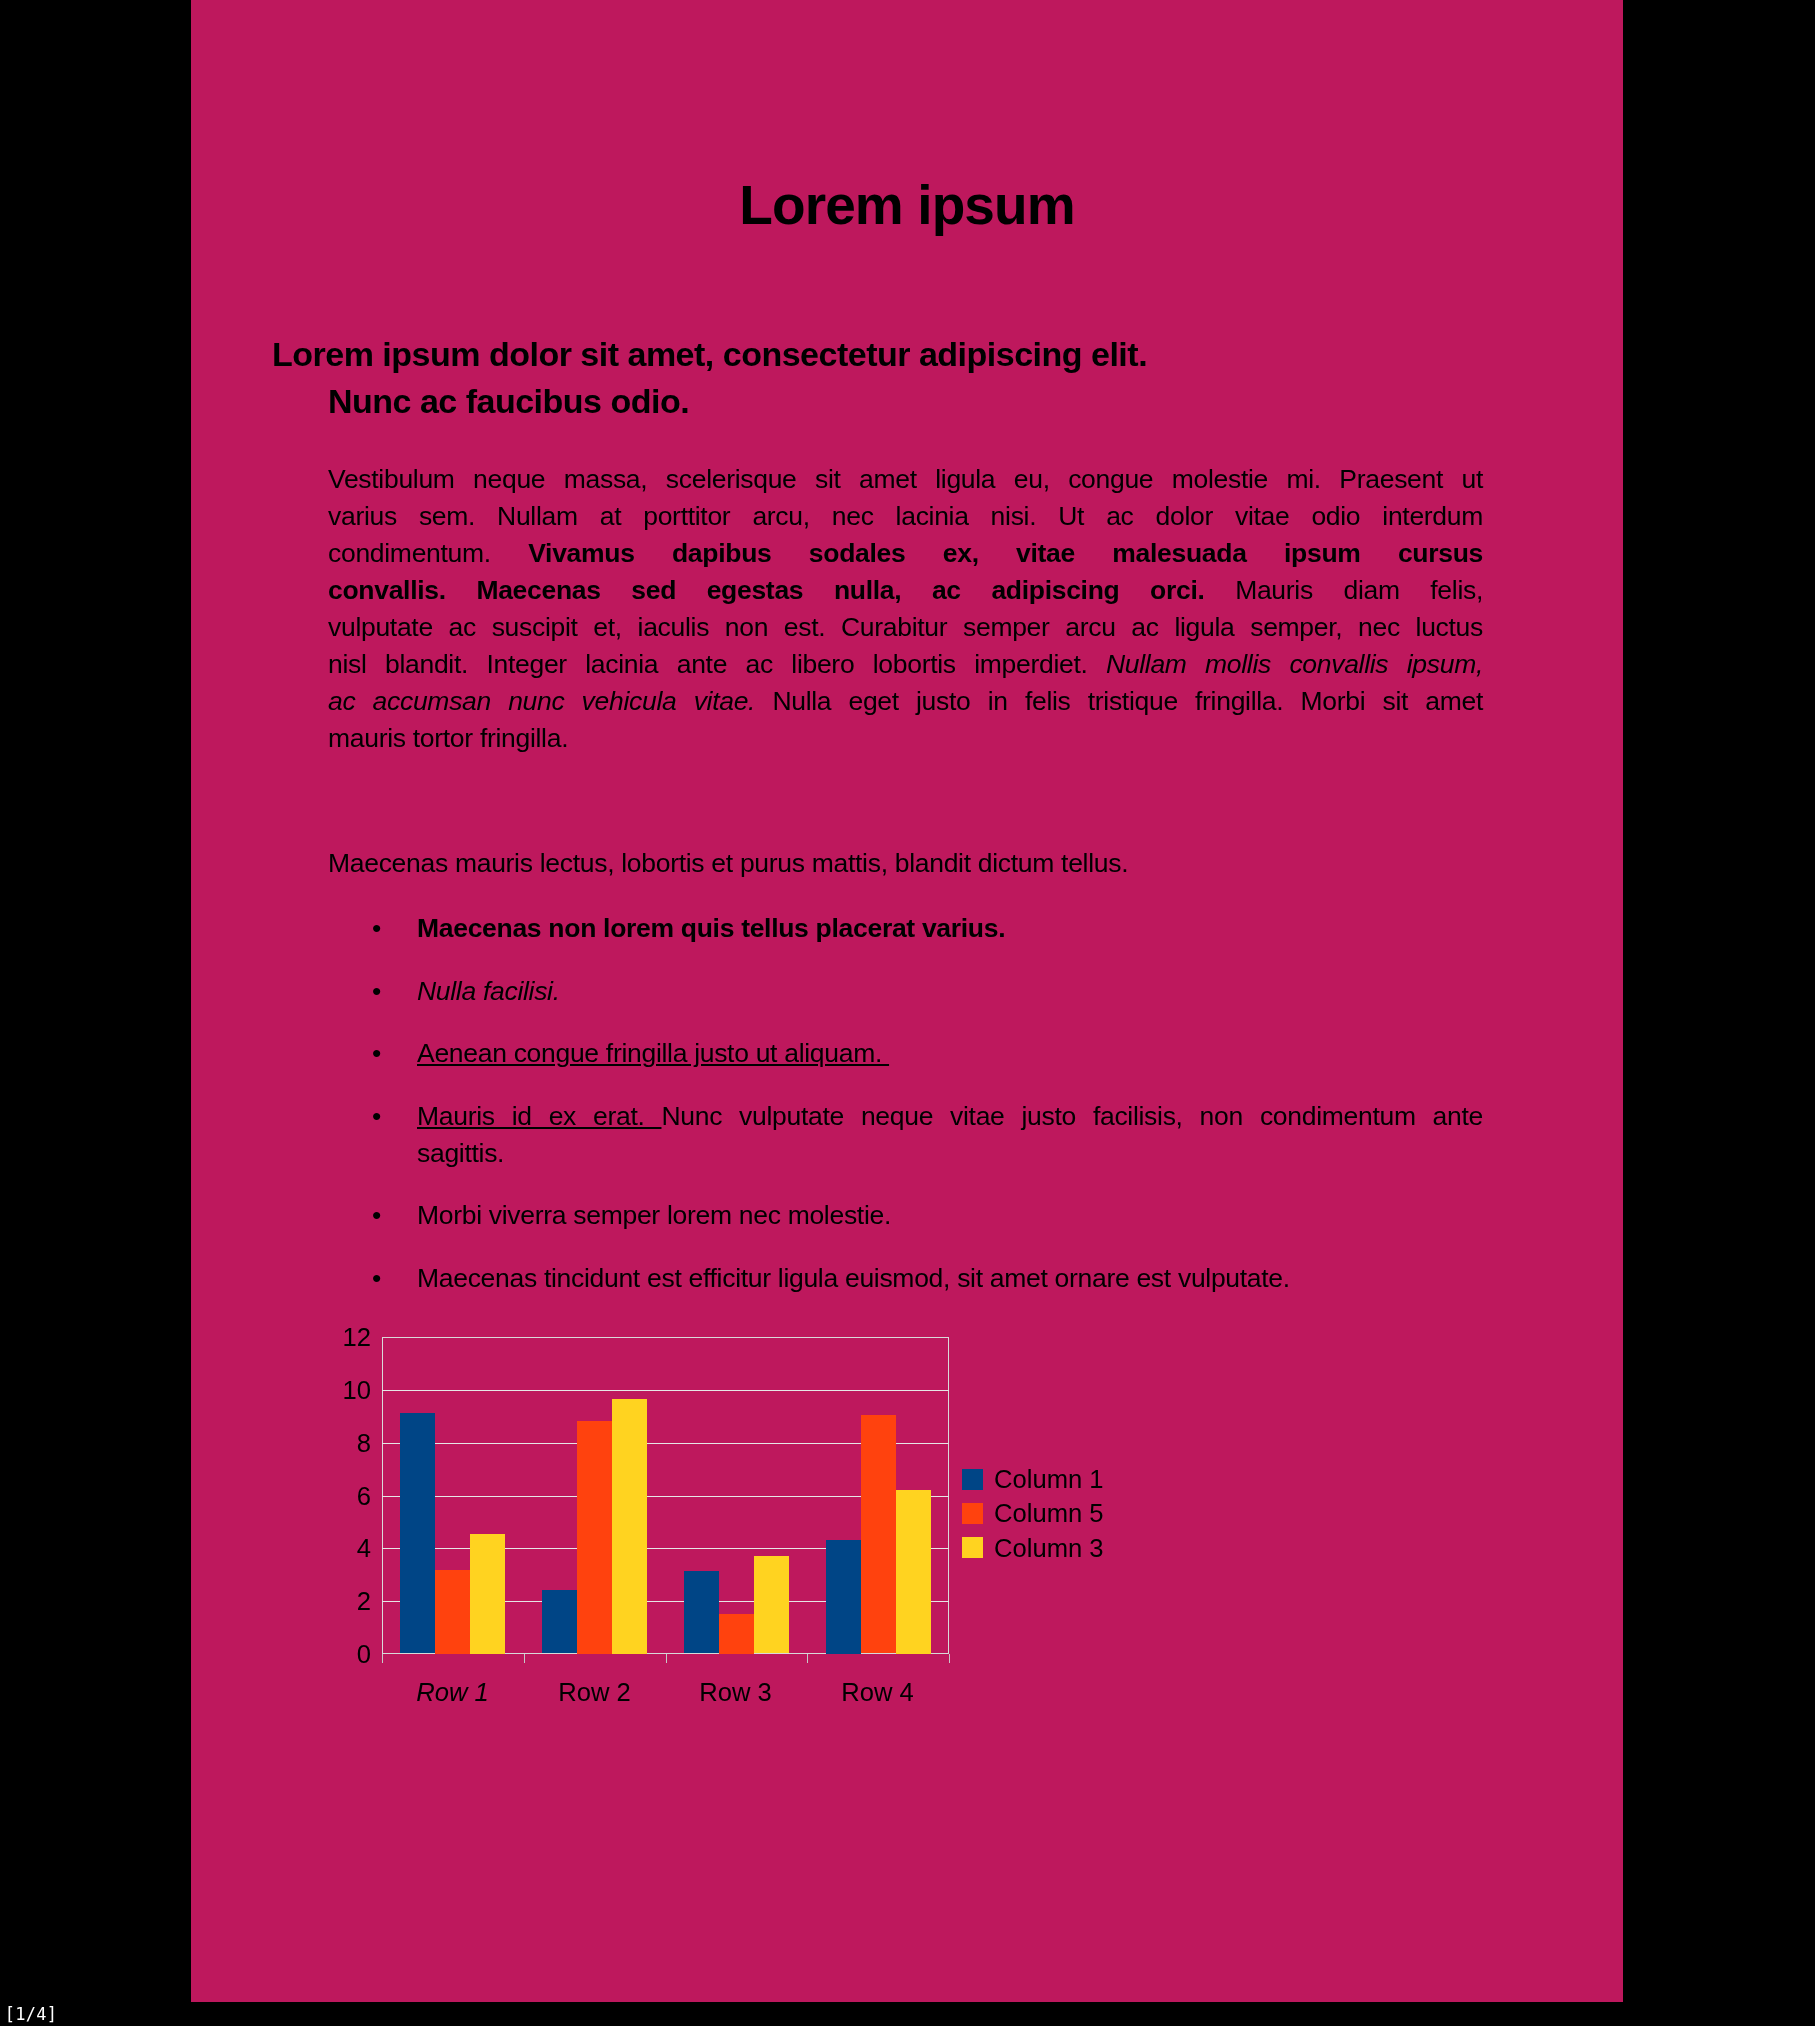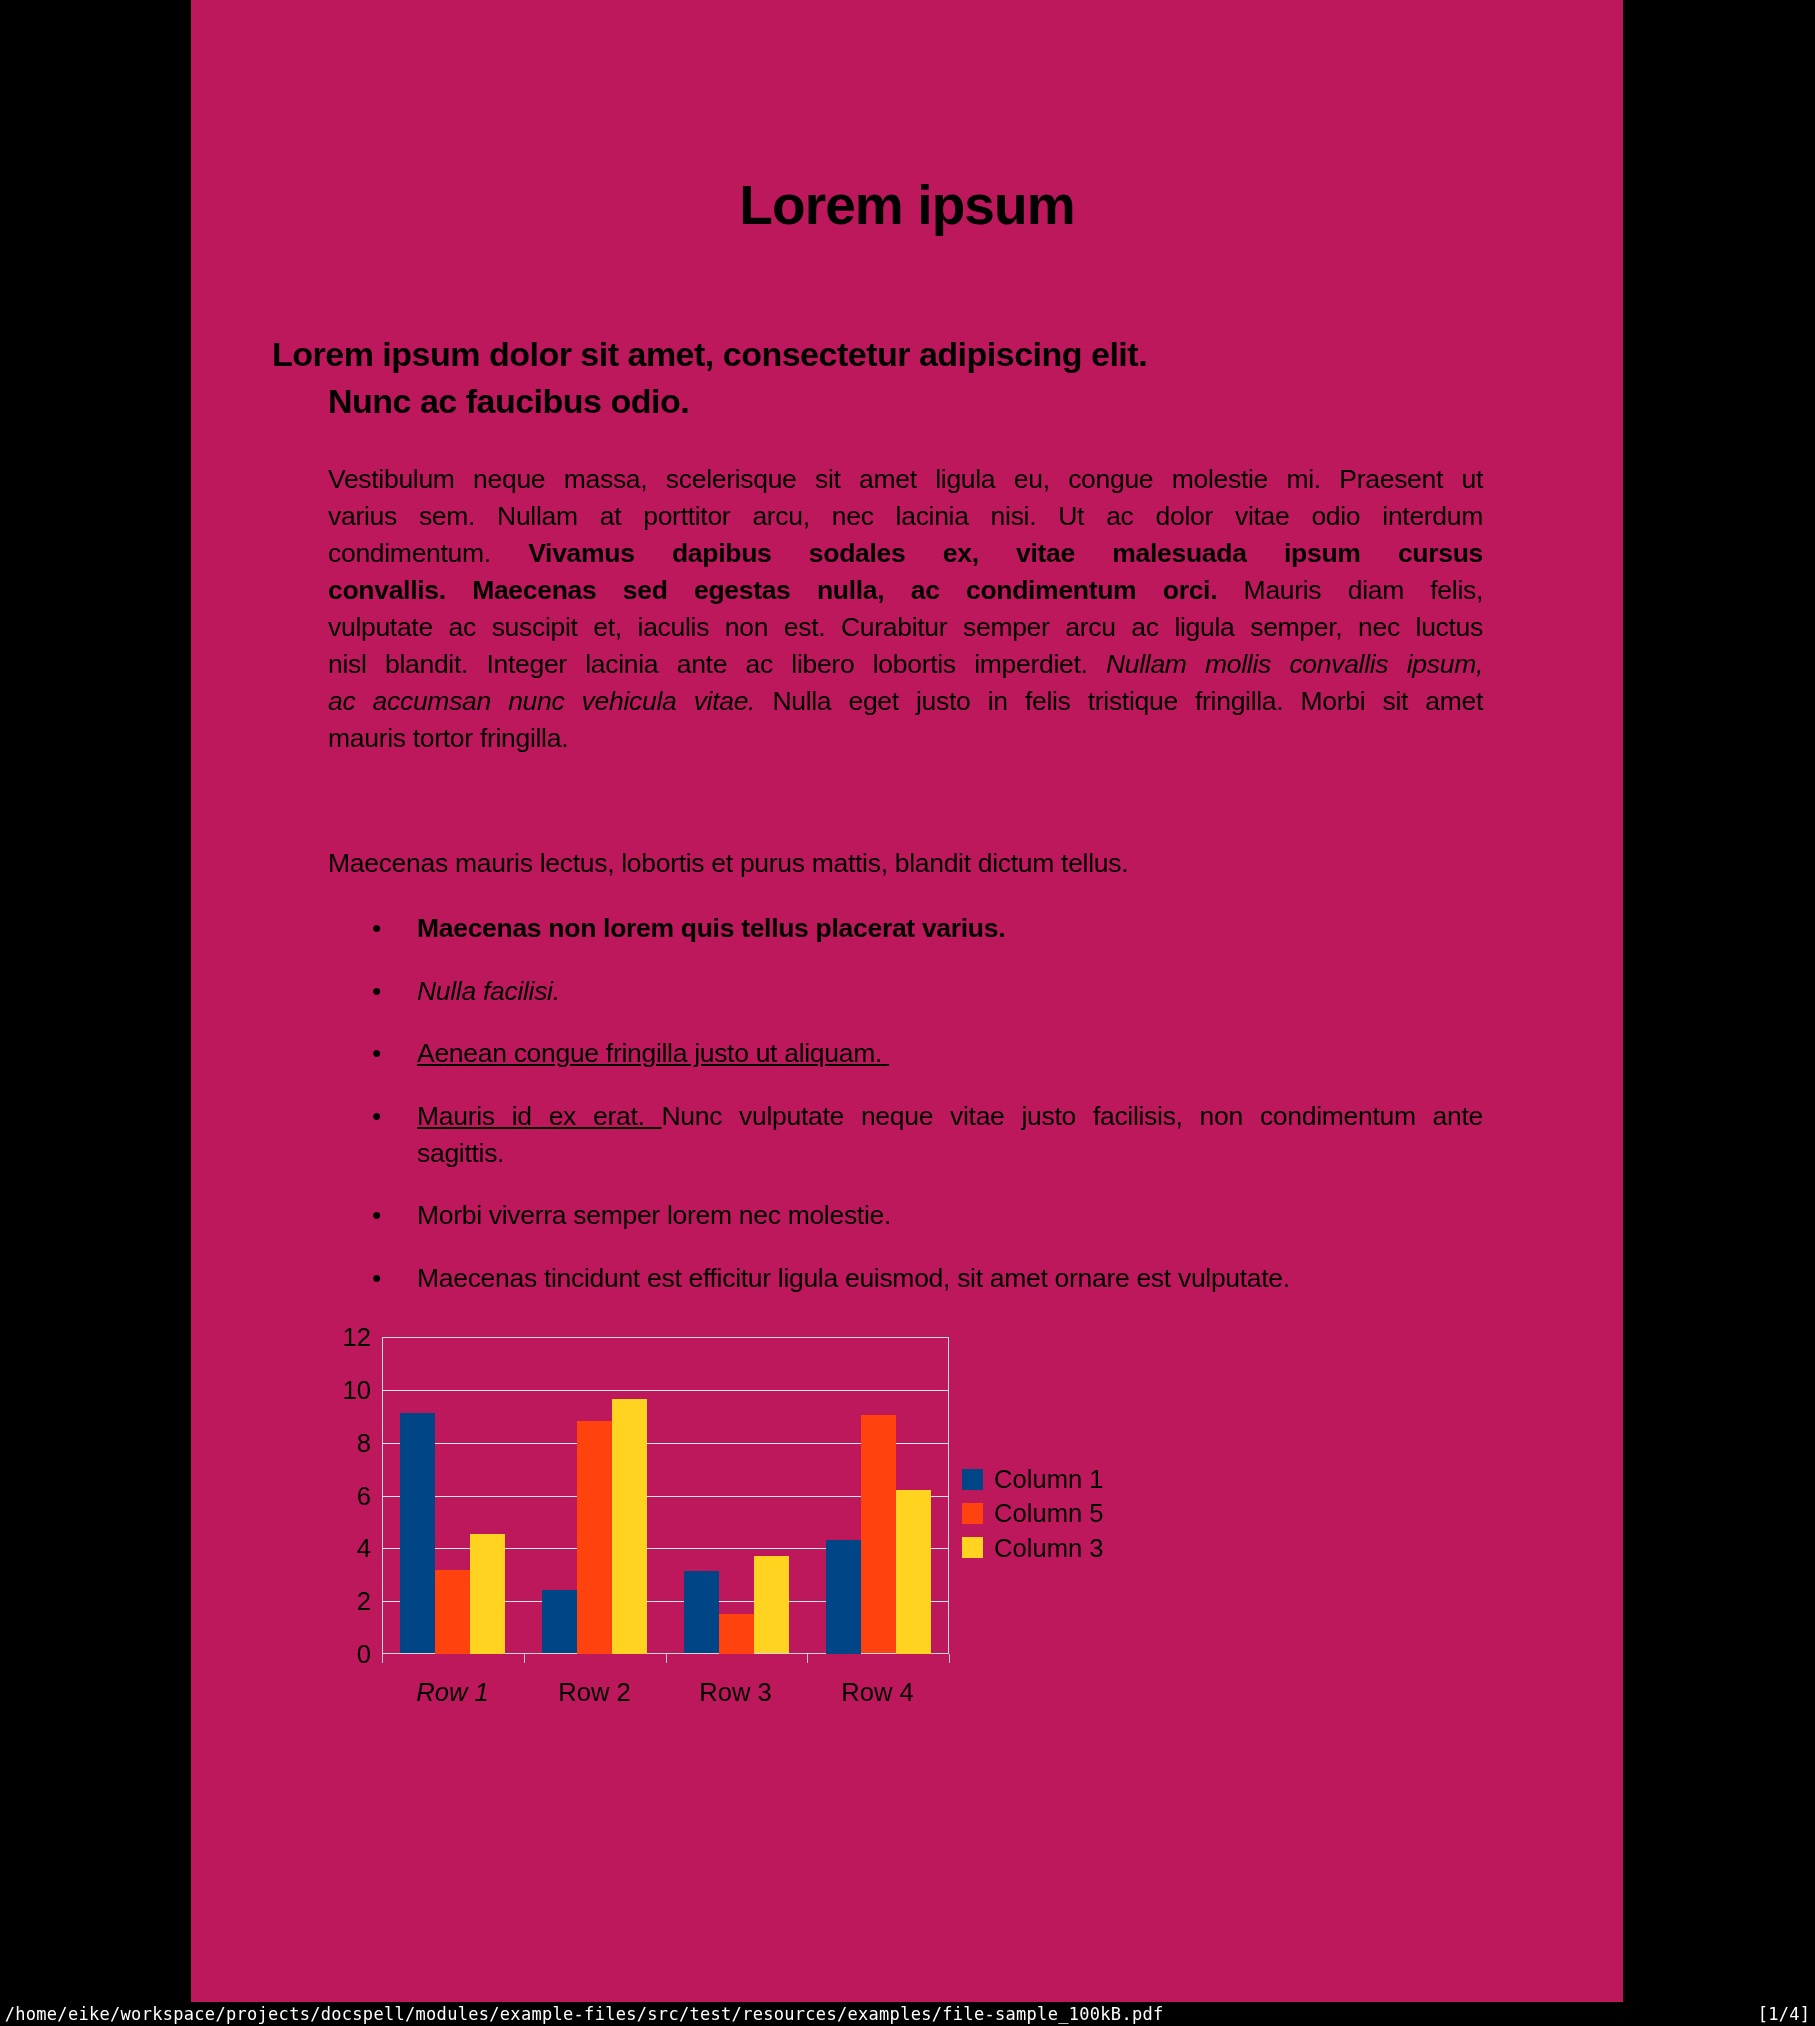--- a/index.html
+++ b/index.html
@@ -66,21 +66,21 @@
 
   <div class="heading">
     <div class="h-line h-line1">Lorem ipsum dolor sit amet, consectetur adipiscing elit.</div>
     <div class="h-line h-line2">Nunc ac faucibus odio.</div>
   </div>
 
   <div class="para1" id="para1">
       <div class="jline"><span class="s-n">Vestibulum neque massa, scelerisque sit amet ligula eu, congue molestie mi. Praesent ut</span></div>
       <div class="jline"><span class="s-n">varius sem. Nullam at porttitor arcu, nec lacinia nisi. Ut ac dolor vitae odio interdum</span></div>
       <div class="jline"><span class="s-n">condimentum. </span><span class="s-b">Vivamus dapibus sodales ex, vitae malesuada ipsum cursus</span></div>
-      <div class="jline"><span class="s-b">convallis. Maecenas sed egestas nulla, ac condimentum orci. </span><span class="s-n">Mauris diam felis,</span></div>
+      <div class="jline"><span class="s-b">convallis. Maecenas sed egestas nulla, ac adipiscing orci. </span><span class="s-n">Mauris diam felis,</span></div>
       <div class="jline"><span class="s-n">vulputate ac suscipit et, iaculis non est. Curabitur semper arcu ac ligula semper, nec luctus</span></div>
       <div class="jline"><span class="s-n">nisl blandit. Integer lacinia ante ac libero lobortis imperdiet. </span><span class="s-i">Nullam mollis convallis ipsum,</span></div>
       <div class="jline"><span class="s-i">ac accumsan nunc vehicula vitae. </span><span class="s-n">Nulla eget justo in felis tristique fringilla. Morbi sit amet</span></div>
       <div class="jline last"><span class="s-n">mauris tortor fringilla.</span></div>
     </div>
 
   <div class="para2">Maecenas mauris lectus, lobortis et purus mattis, blandit dictum tellus.</div>
 
   <div class="bullets" id="bullets">
       <div class="bullet">
@@ -142,16 +142,15 @@
       <div class="legend-swatch" style="left: 771px; top: 154px; width: 21px; height: 21px; background: rgb(0, 69, 134);"></div>
       <div class="legend-label" style="left: 803px; top: 151px; width: 208px; height: 26.5px;">Column 1</div>
       <div class="legend-swatch" style="left: 771px; top: 188px; width: 21px; height: 21px; background: rgb(255, 66, 14);"></div>
       <div class="legend-label" style="left: 803px; top: 185px; width: 208px; height: 26.5px;">Column 5</div>
       <div class="legend-swatch" style="left: 771px; top: 222px; width: 21px; height: 21px; background: rgb(255, 211, 32);"></div>
       <div class="legend-label" style="left: 803px; top: 220px; width: 208px; height: 26.5px;">Column 3</div>
     </div>
 </div>
 
 <div class="statusbar">
-  <span>/home/eike/workspace/projects/docspell/modules/example-files/src/test/resources/examples/file-sample_100kB.pdf</span>
   <span>[1/4]</span>
 </div>
 
 
 </body></html>

